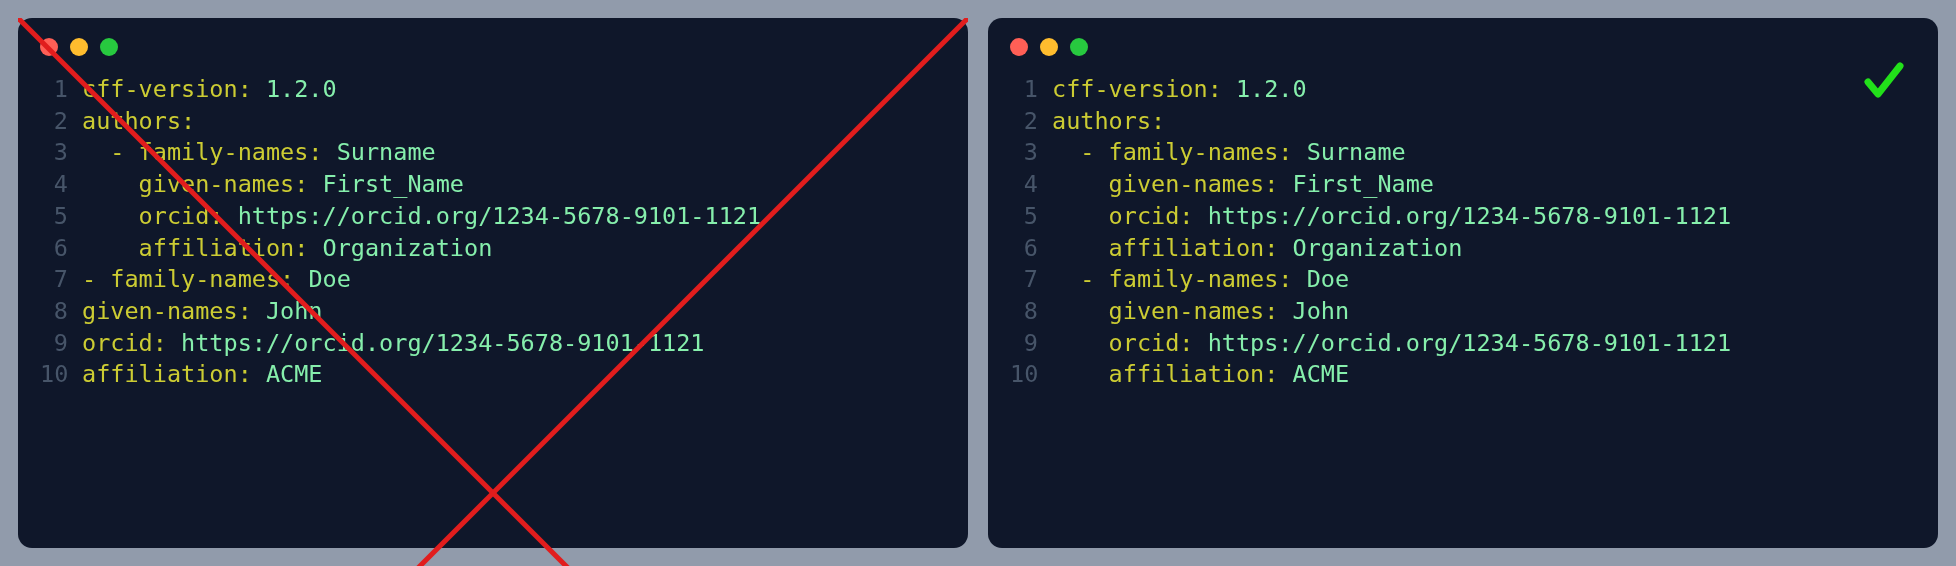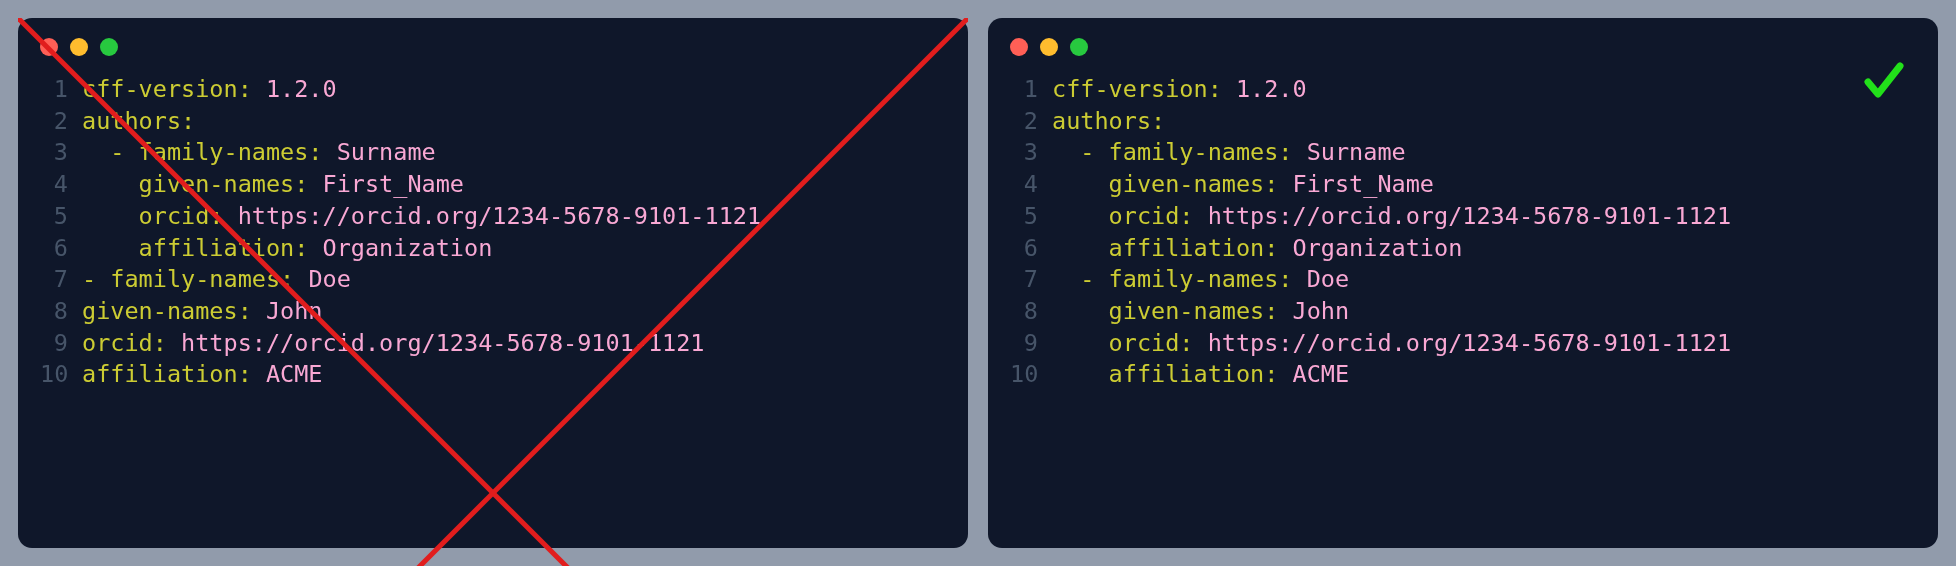--- a/index.html
+++ b/index.html
@@ -47,21 +47,21 @@
     }
     .line { display: flex; }
     .gutter {
       color: #475569;
       width: 42px;
       text-align: right;
       padding-right: 14px;
       user-select: none;
     }
     .key { color: #cccc33; }
-    .val { color: #f9a8d4; }
+    .val { color: #86efac; }
     .dash { color: #cccc33; }
     .cross-overlay {
       position: absolute;
       top: 0; left: 0; right: 0; bottom: 0;
       pointer-events: none;
       z-index: 10;
     }
     .check-icon {
       position: absolute;
       top: 38px;

